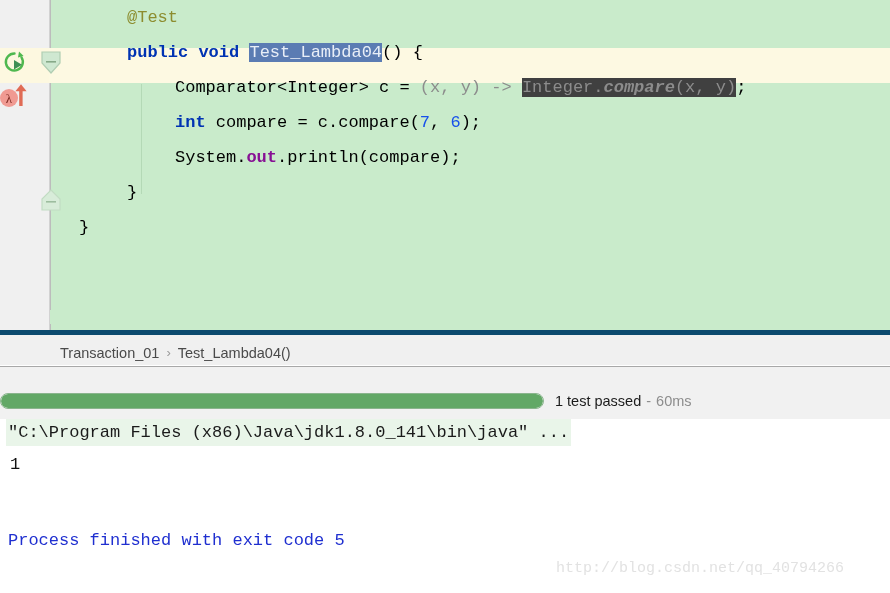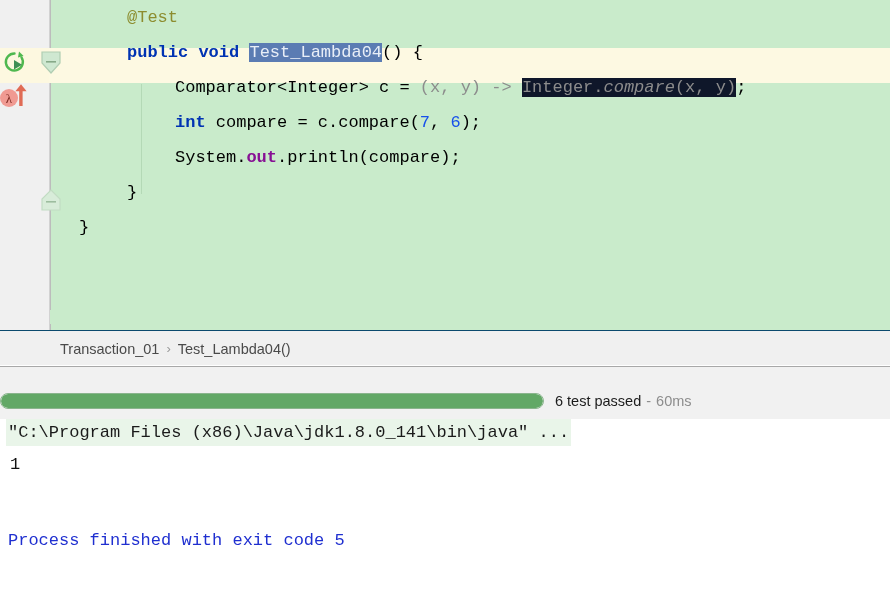--- a/index.html
+++ b/index.html
@@ -65,34 +65,34 @@
   .ln{position:absolute;left:0;width:840px;height:35px;padding-left:19px;}
   .ln span{white-space:pre;}
 
   .tk-anno{color:#8c8c2e;}
   .tk-kw{color:#0033b3;font-weight:bold;font-family:Liberation Mono, monospace;}
   .tk-plain{color:#000000;}
   .tk-type{color:#000000;}
   .tk-num{color:#1750eb;}
   .tk-param{color:#8c8c8c;}
   .tk-arrow{color:#8c8c8c;}
-  .tk-static-it{color:#8c8c8c;font-style:italic;}
+  .tk-static-it{color:#8c8c8c;font-style:italic;font-weight:bold;}
   .tk-field-it{color:#871094;font-weight:bold;}
   .tk-sel{background:#5b7cb3;color:#e8eef7;}
-  .tk-lambdabg{background:#0f172a;}
+  .tk-lambdabg{background:#404040;}
   .editor-hscroll-track{
     position:absolute;left:50px;top:310px;width:890px;height:14px;
     background:#c9ebcb;
   }
 
   
   .breadcrumb-bar{
     position:absolute;left:0;top:330px;width:890px;height:35px;
     background:#f0f0f0;
-    border-top:1px solid #0c4a6e;
+    border-top:5px solid #0c4a6e;
     box-sizing:border-box;
   }
   .breadcrumb{
     position:absolute;left:60px;top:0;height:35px;
     display:flex;align-items:center;gap:7px;
     font-size:14.5px;color:#4a4a4a;
   }
   .crumb-sep{color:#9a9a9a;font-size:13px;}
 
   
@@ -204,26 +204,27 @@
       <span class="crumb-sep">›</span>
       <span>Test_Lambda04()</span>
     </div>
   </div>
 
   <div class="progress-row">
     <div class="progress-outer">
       <div class="progress-fill"></div>
     </div>
     <div class="progress-label">
-      <span class="pl-main">6 test passed</span>
+      <span class="pl-main">1 test passed</span>
       <span class="pl-dash">-</span>
       <span class="pl-time">60ms</span>
     </div>
   </div>
 
   <div class="console">
     <div class="cl cl-cmd">"C:\Program Files (x86)\Java\jdk1.8.0_141\bin\java" ...</div>
     <div class="cl cl-out">1</div>
     <div class="cl cl-fin">Process finished with exit code 5</div>
   </div>
 
+  <div class="watermark">http://blog.csdn.net/qq_40794266</div>
 
 </div>
 
 </body></html>

